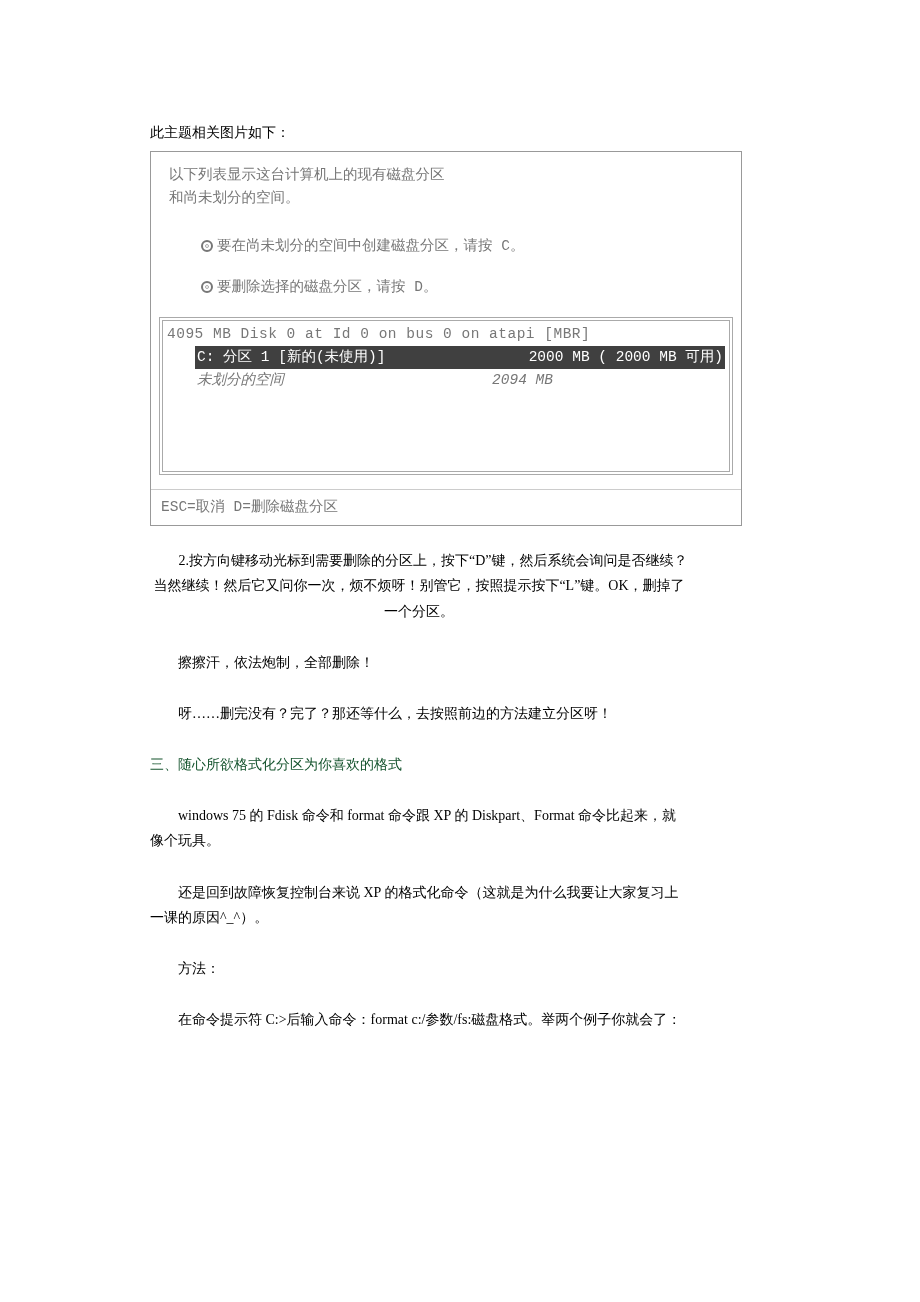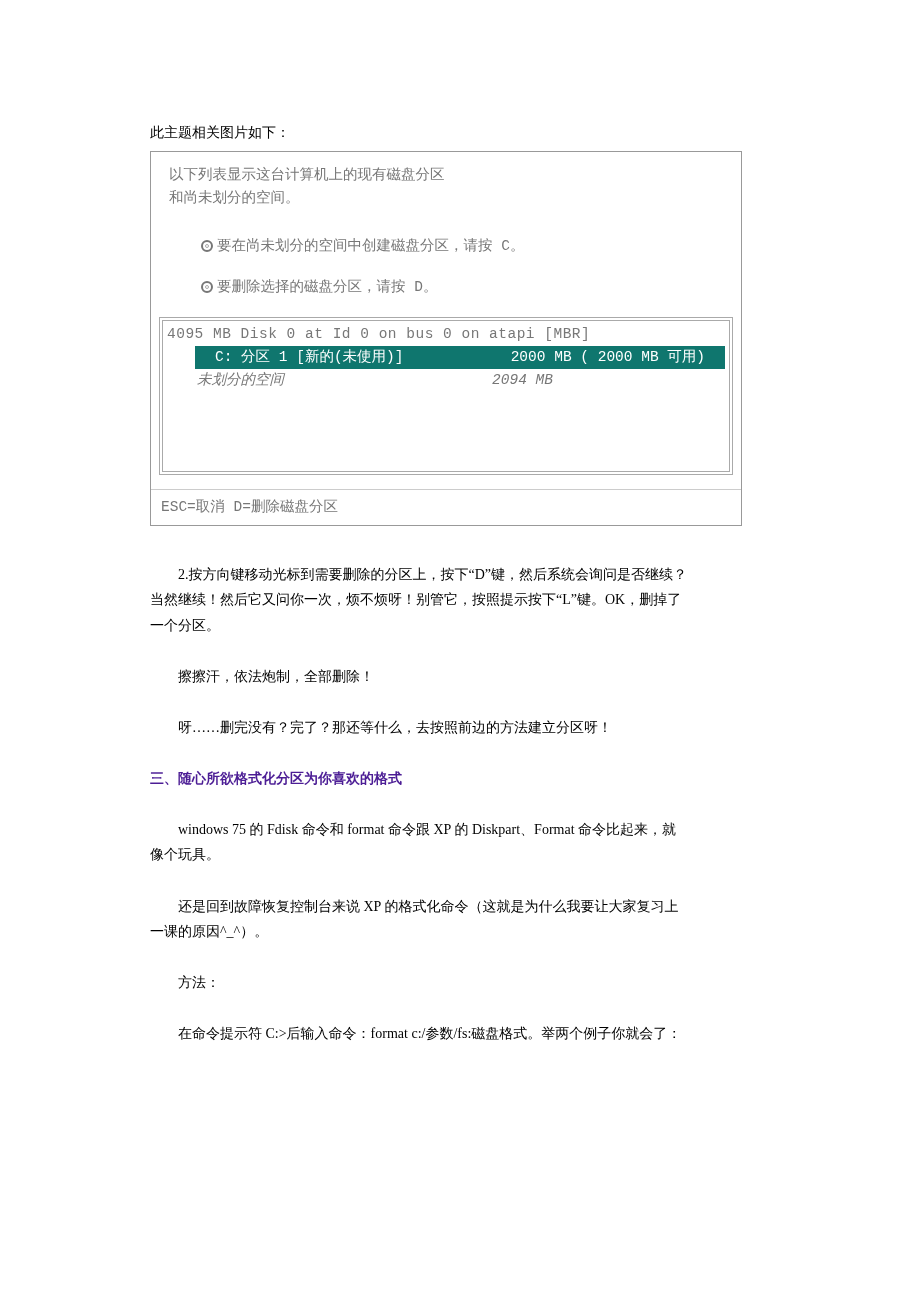--- a/index.html
+++ b/index.html
@@ -21,21 +21,21 @@
     margin-bottom: 6px;
   }
   .screenshot {
     border: 1px solid #999;
     width: 590px;
     padding: 12px 0 0 0;
     font-family: "SimSun", "NSimSun", "宋体", "Courier New", monospace;
     font-size: 14.5px;
     color: #777;
     line-height: 1.6;
-    margin-bottom: 36px;
+    margin-bottom: 22px;
   }
   .ss-inner {
     padding: 0 18px;
   }
   .bullet-row {
     display: flex;
     align-items: center;
     gap: 4px;
     padding-left: 32px;
     margin: 4px 0;
@@ -60,25 +60,25 @@
     border: 4px double #aaa;
     margin: 18px 8px 0 8px;
     padding: 2px 4px;
     min-height: 146px;
   }
   .disk-header {
     font-family: "Courier New", "SimSun", monospace;
     letter-spacing: 0.5px;
   }
   .sel-row {
-    background: #0f766e;
+    background: #404040;
     color: #fff;
     display: flex;
     font-family: "Courier New", "SimSun", monospace;
-    padding: 0 20px;
+    padding: 0 2px;
     margin-left: 28px;
   }
   .sel-left { flex: 0 0 auto; }
   .sel-right { margin-left: auto; }
   .free-row {
     display: flex;
     font-family: "Courier New", "SimSun", monospace;
     padding: 0 2px;
     margin-left: 28px;
     font-style: italic;
@@ -88,23 +88,22 @@
     border-top: 1px solid #ccc;
     margin-top: 14px;
     padding: 6px 10px 6px 10px;
     font-family: "SimSun", "Courier New", monospace;
   }
   .para {
     text-indent: 2em;
     margin: 0 0 26px 0;
   }
   .section-title {
-    color: #4c1d95;
+    color: #14532d;
     margin: 4px 0 26px 0;
-    font-weight: bold;
   }
   .spacer-sm { height: 10px; }
 </style>
 </head>
 <body>
 
 <div class="page">
 
   <div class="caption">此主题相关图片如下：</div>
 
@@ -133,21 +132,21 @@
       </div>
       <div class="free-row">
         <span>未划分的空间</span>
         <span class="free-right">2094 MB</span>
       </div>
     </div>
 
     <div class="footer-bar">ESC=取消  D=删除磁盘分区</div>
   </div>
 
-  <p class="para" style="text-indent:2em;">2.按方向键移动光标到需要删除的分区上，按下“D”键，然后系统会询问是否继续？当然继续！然后它又问你一次，烦不烦呀！别管它，按照提示按下“L”键。OK，删掉了一个分区。</p>
+  <p class="para" style="text-indent:2em;text-align:center;">2.按方向键移动光标到需要删除的分区上，按下“D”键，然后系统会询问是否继续？当然继续！然后它又问你一次，烦不烦呀！别管它，按照提示按下“L”键。OK，删掉了一个分区。</p>
 
   <p class="para">擦擦汗，依法炮制，全部删除！</p>
 
   <p class="para">呀……删完没有？完了？那还等什么，去按照前边的方法建立分区呀！</p>
 
   <div class="section-title">三、随心所欲格式化分区为你喜欢的格式</div>
 
   <p class="para">windows 75 的 Fdisk 命令和 format 命令跟 XP 的 Diskpart、Format 命令比起来，就像个玩具。</p>
 
   <p class="para" style="text-indent:2em;margin-bottom:26px;">还是回到故障恢复控制台来说 XP 的格式化命令（这就是为什么我要让大家复习上一课的原因^_^）。</p>

